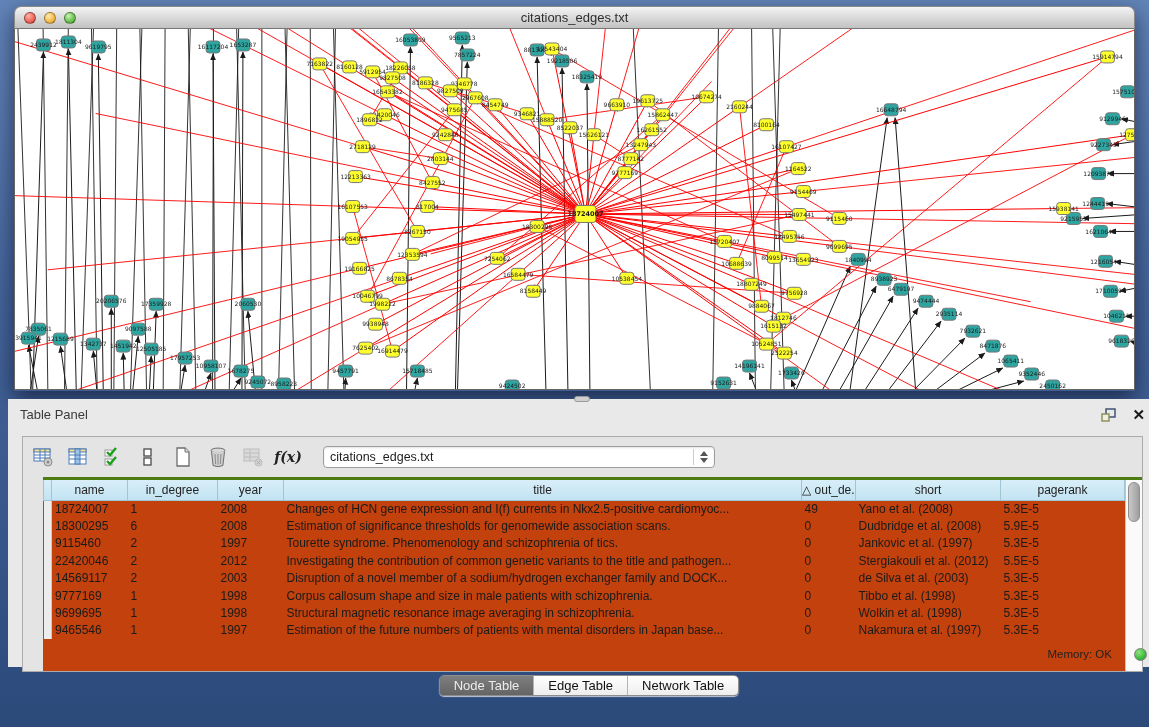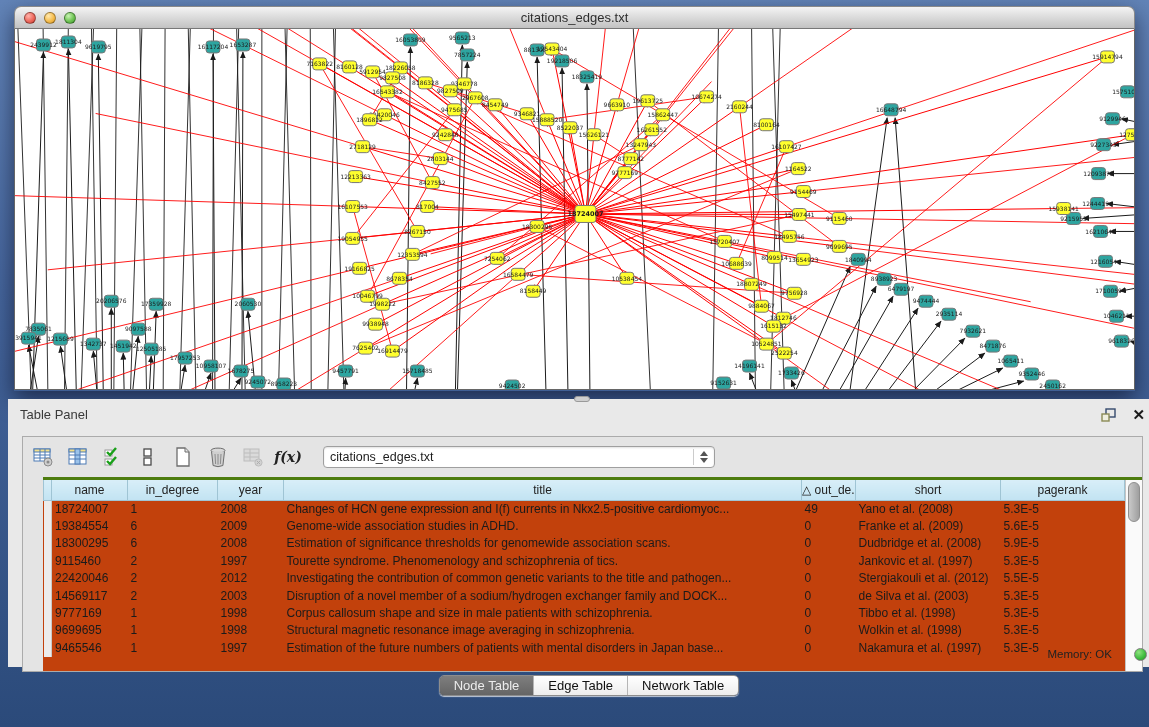--- a/index.html
+++ b/index.html
@@ -682,30 +682,20 @@
                   <td>18724007</td>
                   <td>1</td>
                   <td>2008</td>
                   <td>Changes of HCN gene expression and I(f) currents in Nkx2.5-positive cardiomyoc...</td>
                   <td>49</td>
                   <td>Yano et al. (2008)</td>
                   <td>5.3E-5</td>
                 </tr>
                 <tr>
                   <td class="gut"></td>
-                  <td>19384554</td>
-                  <td>6</td>
-                  <td>2009</td>
-                  <td>Genome-wide association studies in ADHD.</td>
-                  <td>0</td>
-                  <td>Franke et al. (2009)</td>
-                  <td>5.6E-5</td>
-                </tr>
-                <tr>
-                  <td class="gut"></td>
                   <td>18300295</td>
                   <td>6</td>
                   <td>2008</td>
                   <td>Estimation of significance thresholds for genomewide association scans.</td>
                   <td>0</td>
                   <td>Dudbridge et al. (2008)</td>
                   <td>5.9E-5</td>
                 </tr>
                 <tr>
                   <td class="gut"></td>

